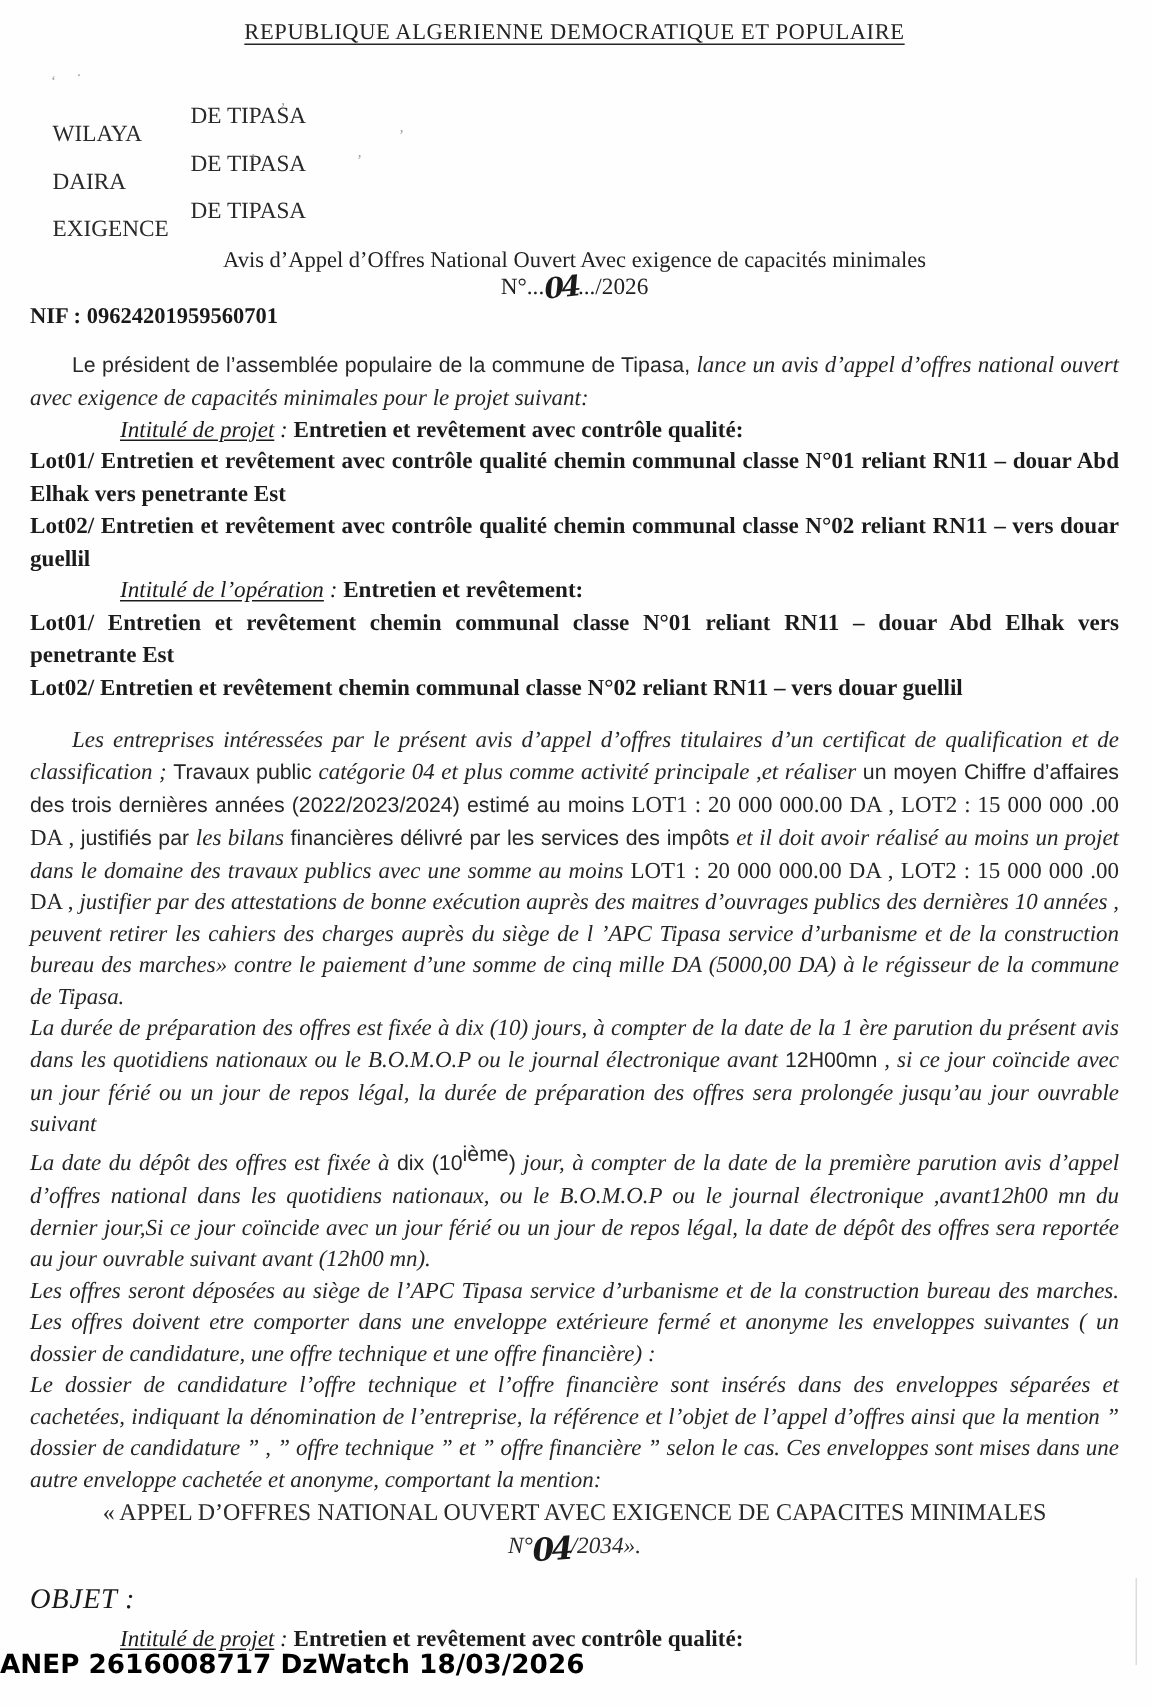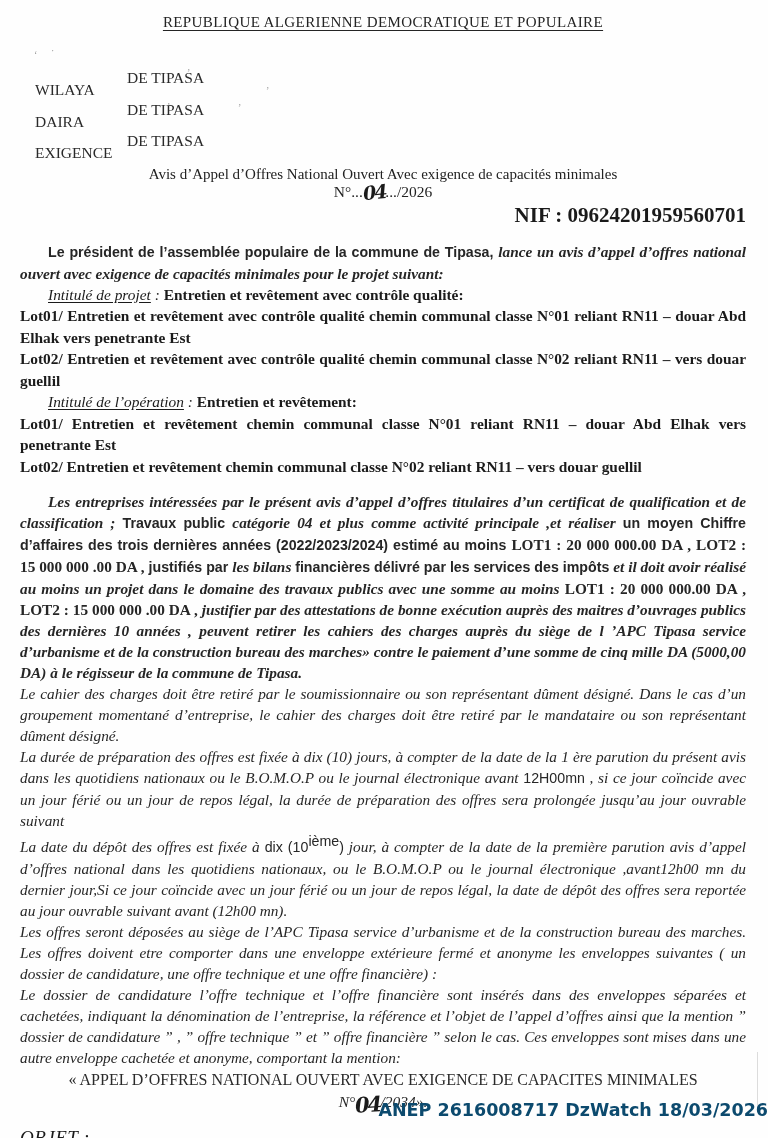--- a/index.html
+++ b/index.html
@@ -31,35 +31,35 @@
     display:inline-block;
     font-family:"DejaVu Serif", serif;
     font-style:italic;font-weight:bold;
     font-size:19px;line-height:10px;
     transform:rotate(-6deg);
     position:relative;top:2px;
     letter-spacing:-2px;
     color:#1a1a1a;
   }
   .handwrite.tail{font-size:21px;top:5px;transform:rotate(-4deg);}
-  .nif-line{text-align:right;font-weight:bold;font-size:21px;margin-top:2px;color:#1a1a1a;}
+  .nif-line{text-align:left;font-weight:bold;font-size:15px;margin-top:2px;color:#1a1a1a;}
   
   .body-text{margin-top:13px;}
   p.doc{
     margin:0;
     font-size:15.3px;
     line-height:21px;
     text-align:justify;
     font-style:italic;
     color:#262626;
   }
-  p.doc.indent{text-indent:28px;font-weight:bold;}
+  p.doc.indent{text-indent:28px;}
   .up{font-family:"Liberation Sans", sans-serif;font-style:normal;font-size:14.2px;}
   .rm{font-style:normal;}                 
-  .lbl{font-style:italic;text-decoration:underline;text-underline-offset:2px;}
+  .lbl{font-style:italic;text-decoration:underline;text-underline-offset:2px;margin-left:32px;}
   .lot-line{
     margin:0;font-size:15.4px;line-height:21.5px;
     font-weight:bold;font-style:normal;text-align:justify;color:#1b1b1b;
   }
   .intit{margin:0;font-size:15.4px;line-height:21.5px;text-indent:28px;color:#1b1b1b;}
   .intit .head{font-weight:bold;font-style:normal;}
   sup{font-size:9px;}
   
   .mention{margin-top:1px;}
   .mention-l1{text-align:center;font-weight:bold;font-style:italic;font-size:15.6px;line-height:22px;color:#1c1c1c;margin:0;}
@@ -67,24 +67,24 @@
   .mention-l3{text-align:center;font-style:italic;font-size:15.5px;line-height:22px;color:#2a2a2a;margin:0;}
   
   .objet-heading{
     font-weight:normal;font-style:italic;
     font-size:19px;margin:14px 0 4px 0;color:#1a1a1a;
     letter-spacing:.5px;
   }
   
   .footer-anep{
     position:absolute;left:0;right:0;top:1100px;
-    text-align:right;
+    text-align:left;
     font-family:"DejaVu Sans", sans-serif;
     font-weight:bold;font-size:17.5px;
-    color:#0c4a6e;
+    color:#000000;
   }
   
   .speck{position:absolute;color:#9a9a9a;font-size:10px;line-height:10px;font-family:"Liberation Serif",serif;}
   .edge-line{position:absolute;width:1px;height:58px;left:757px;top:1052px;background:#dcdcdc;}
 </style>
 </head>
 <body>
 
 <div class="page">
 
@@ -130,21 +130,20 @@
     <p class="intit"><span class="lbl" style="font-style:italic">Intitulé de projet</span><span style="font-style:italic"> : </span><span class="head">Entretien et revêtement avec contrôle qualité:</span></p>
     <p class="lot-line">Lot01/ Entretien et revêtement avec contrôle qualité chemin communal classe N°01 reliant RN11 – douar Abd Elhak vers penetrante Est</p>
     <p class="lot-line">Lot02/  Entretien et revêtement avec contrôle qualité chemin communal classe N°02 reliant RN11 – vers douar guellil</p>
 
     <p class="intit"><span class="lbl" style="">Intitulé de l’opération</span><span style="font-style:italic"> : </span><span class="head">Entretien et revêtement:</span></p>
     <p class="lot-line">Lot01/ Entretien et revêtement chemin communal classe N°01 reliant RN11 – douar Abd Elhak vers penetrante Est</p>
     <p class="lot-line">Lot02/  Entretien et revêtement chemin communal classe N°02 reliant RN11 – vers douar guellil</p>
 
     <p class="doc indent" style="margin-top:14px;"><span>Les entreprises intéressées par le présent avis d’appel d’offres titulaires d’un certificat de qualification et de classification ; </span><span class="up">Travaux public </span><span>catégorie 04 et plus comme activité principale ,et réaliser </span><span class="up">un moyen Chiffre d’affaires des trois dernières années (2022/2023/2024) estimé au moins </span><span class="rm">LOT1 : 20 000 000.00 DA , LOT2 : 15 000 000 .00 DA , </span><span class="up">justifiés par  </span><span>les bilans </span><span class="up">financières délivré par les services des impôts </span><span>et  il doit avoir réalisé au moins un projet dans le domaine des travaux publics avec une somme au moins </span><span class="rm">LOT1 : 20 000 000.00 DA , LOT2 : 15 000 000 .00 DA ,  </span><span>justifier par </span><span>des attestations de bonne exécution auprès des maitres d’ouvrages publics des dernières 10 années , peuvent retirer les cahiers des charges auprès du siège de l ’APC Tipasa service d’urbanisme et de la construction bureau des marches» contre le paiement d’une somme de cinq mille DA (5000,00 DA) à le régisseur  de la commune de Tipasa.</span></p>
 
-    <p class="doc">Le cahier des charges doit être retiré par le soumissionnaire ou son représentant dûment désigné. Dans le cas d’un groupement momentané d’entreprise, le cahier des charges doit être retiré par le mandataire ou son représentant dûment désigné.</p>
 
     <p class="doc"><span>La durée de préparation des offres est fixée  à dix (10) jours, à compter de la date de la 1 ère  parution du présent avis dans  les quotidiens nationaux ou le B.O.M.O.P ou le journal électronique avant  </span><span class="up">12H00mn</span><span> , si ce jour coïncide avec un jour férié ou un jour de repos légal, la durée de préparation des offres sera prolongée  jusqu’au jour ouvrable suivant</span></p>
 
     <p class="doc"><span>La date du dépôt des offres est fixée à </span><span class="up">dix (10</span><sup class="up">ième</sup><span class="up">)</span><span> jour, à compter de  la date de la première parution avis d’appel d’offres national dans les quotidiens nationaux, ou le B.O.M.O.P ou le journal électronique ,avant12h00 mn du dernier jour,Si ce jour coïncide avec un jour férié ou un jour de repos légal, la date de dépôt des offres sera reportée au jour ouvrable suivant avant (12h00 mn).</span></p>
 
     <p class="doc">Les offres seront déposées au siège de l’APC Tipasa service d’urbanisme et de la construction bureau des marches. Les offres doivent etre comporter dans une enveloppe extérieure fermé et anonyme les enveloppes suivantes ( un dossier de candidature, une offre technique et une offre financière) :</p>
 
     <p class="doc">Le dossier de candidature l’offre technique et l’offre financière sont insérés dans des enveloppes séparées et cachetées, indiquant la dénomination de l’entreprise, la référence et l’objet de l’appel d’offres ainsi que la mention   ” dossier de candidature ” , ” offre technique ”  et  ” offre financière ”  selon le cas. Ces enveloppes sont mises dans une autre enveloppe cachetée et anonyme, comportant la mention:</p>
 
     <div class="mention">

